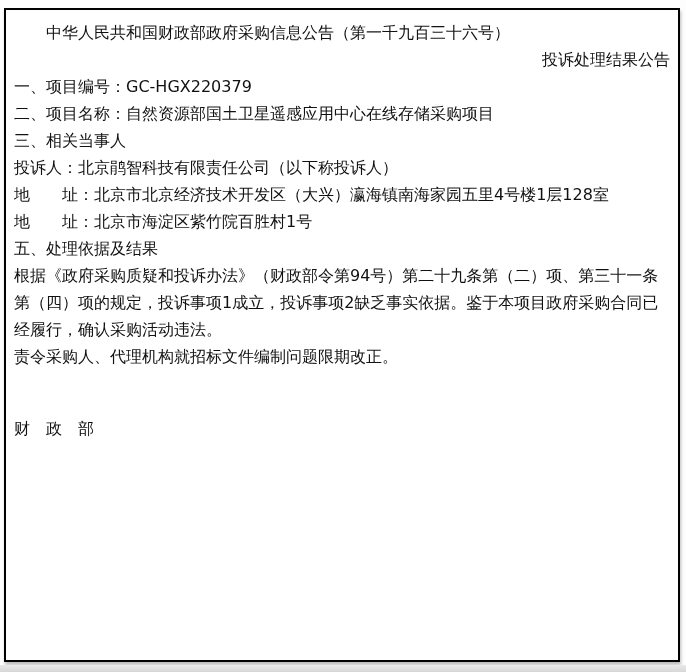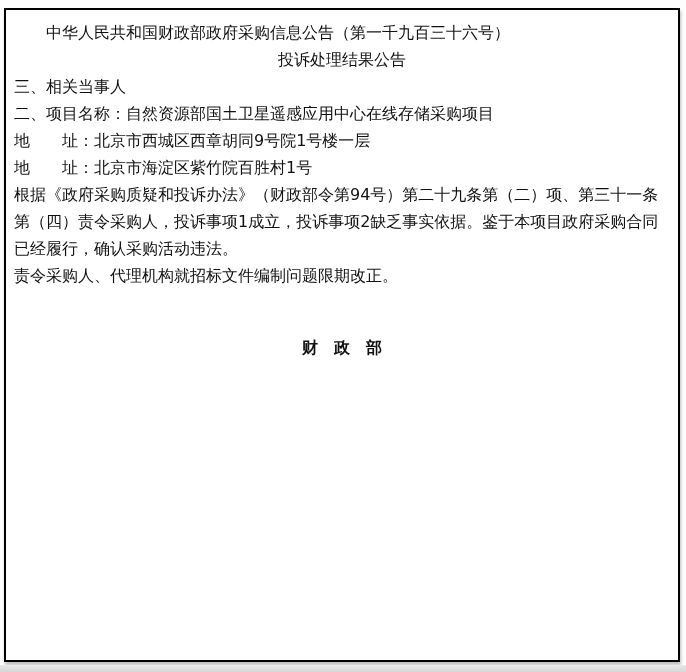--- a/index.html
+++ b/index.html
@@ -25,58 +25,61 @@
     font-size: 16px;
     line-height: 27px;
     box-shadow: 1px 3px 3px rgba(0,0,0,0.25);
   }
   .page p {
     margin: 0;
     padding: 0;
     word-break: break-all;
   }
   .indent2 { text-indent: 32px; }
-  .center  { text-align: center; }
-  .right   { text-align: center; font-weight: bold; }
+  .center  { text-align: right; }
+  .right   { text-align: left; }
   .sig-block { margin-top: 45px; }
   .bottom-edge {
     position: absolute;
     left: 0;
     bottom: 0;
     width: 686px;
     height: 7px;
     background: linear-gradient(#e9e9e9, #d7d7d7);
   }
 </style>
 </head>
 <body>
 
 <div class="page">
 
   <p class="indent2">中华人民共和国财政部政府采购信息公告（第一千九百三十六号）</p>
 
   <p class="center">投诉处理结果公告</p>
 
+  <p><span>一、项目编号：</span><span>GC-HGX220379</span></p>
+
+  <p><span>二、项目名称：</span><span>自然资源部国土卫星遥感应用中心在线存储采购项目</span></p>
 
   <p>三、相关当事人</p>
 
-  <p><span>二、项目名称：</span><span>自然资源部国土卫星遥感应用中心在线存储采购项目</span></p>
+  <p><span>投诉人：</span><span>北京鹃智科技有限责任公司（以下称投诉人）</span></p>
+
+  <p><span>地　　址：</span><span>北京市北京经济技术开发区（大兴）瀛海镇南海家园五里4号楼1层128室</span></p>
 
 
-
-
-  <p><span>地　　址：</span><span>北京市西城区西章胡同9号院1号楼一层</span></p>
 
 
   <p><span>地　　址：</span><span>北京市海淀区紫竹院百胜村1号</span></p>
 
 
 
+  <p>五、处理依据及结果</p>
 
-  <p>根据《政府采购质疑和投诉办法》（财政部令第94号）第二十九条第（二）项、第三十一条第（四）责令采购人，投诉事项1成立，投诉事项2缺乏事实依据。鉴于本项目政府采购合同已经履行，确认采购活动违法。</p>
+  <p>根据《政府采购质疑和投诉办法》（财政部令第94号）第二十九条第（二）项、第三十一条第（四）项的规定，投诉事项1成立，投诉事项2缺乏事实依据。鉴于本项目政府采购合同已经履行，确认采购活动违法。</p>
 
   <p>责令采购人、代理机构就招标文件编制问题限期改正。</p>
 
   <div class="sig-block">
     <p class="right">财　政　部</p>
   </div>
 
 </div>
 
 <div class="bottom-edge"></div>

